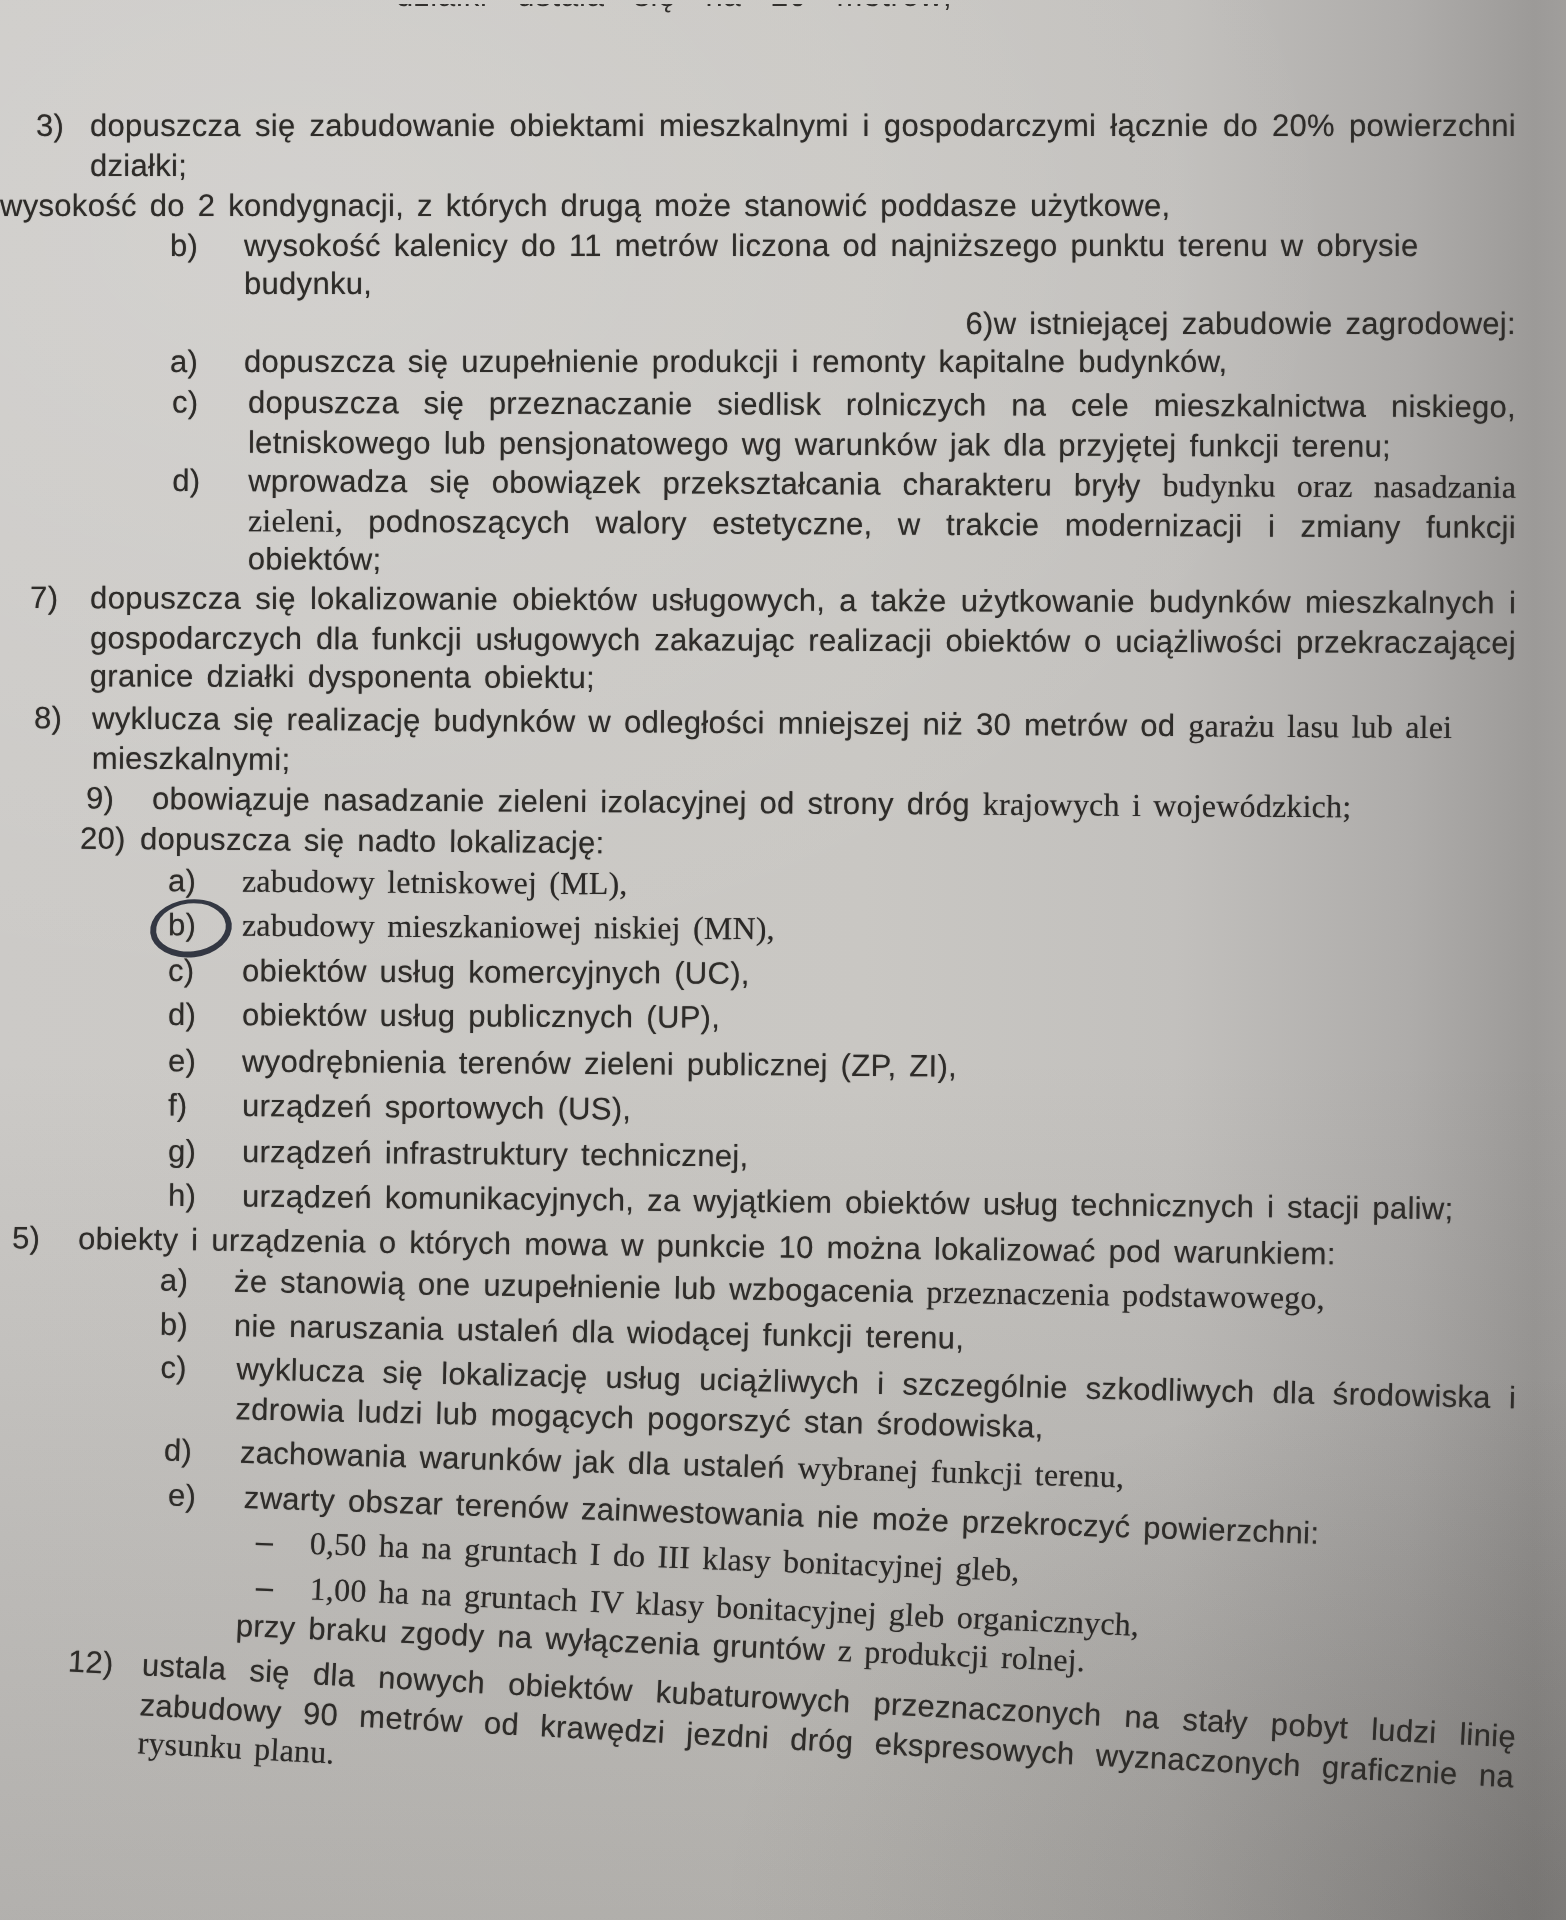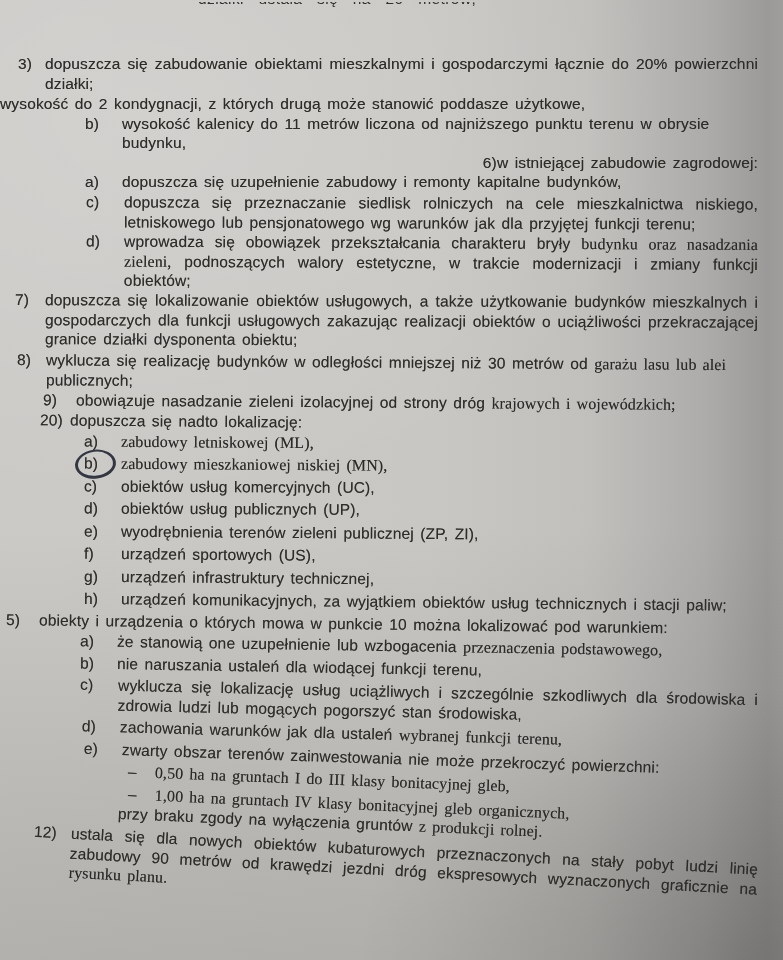--- a/index.html
+++ b/index.html
@@ -51,25 +51,25 @@
 
 <div id="doc">
   <div id="top-partial">
     <span>działki ustala się na 20 metrów;</span>
   </div>
   <div id="doc-list">
       <div class="item just" style="padding-left: 45px; text-indent: -27px; margin-bottom: 1px; margin-top: 42px;"><span class="marker" style="width: 27px;">3)</span><span class="sans">dopuszcza się zabudowanie obiektami mieszkalnymi i gospodarczymi łącznie do 20% powierzchni działki;</span></div>
       <div class="item" style="text-indent: -37px;"><span class="marker" style="width: 37px;">a)</span><span class="sans">wysokość do 2 kondygnacji, z których drugą może stanowić poddasze użytkowe,</span></div>
       <div class="item" style="padding-left: 122px; text-indent: -37px;"><span class="marker" style="width: 37px;">b)</span><span class="sans">wysokość kalenicy do 11 metrów liczona od najniższego punktu terenu w obrysie budynku,</span></div>
       <div class="item" style="padding-left: 43px; text-indent: -27px; text-align: right;"><span class="marker" style="width: 27px;">6)</span><span class="sans">w istniejącej zabudowie zagrodowej:</span></div>
-      <div class="item" style="padding-left: 122px; text-indent: -37px;"><span class="marker" style="width: 37px;">a)</span><span class="sans">dopuszcza się uzupełnienie zabudowy i remonty kapitalne budynków,</span></div>
+      <div class="item" style="padding-left: 122px; text-indent: -37px;"><span class="marker" style="width: 37px;">a)</span><span class="sans">dopuszcza się uzupełnienie produkcji i remonty kapitalne budynków,</span></div>
       <div class="item just" style="padding-left: 124px; text-indent: -38px; transform: rotate(0.2deg); transform-origin: 0px 50%;"><span class="marker" style="width: 38px;">c)</span><span class="sans">dopuszcza się przeznaczanie siedlisk rolniczych na cele mieszkalnictwa niskiego, letniskowego lub pensjonatowego wg warunków jak dla przyjętej funkcji terenu;</span></div>
       <div class="item just" style="padding-left: 124px; text-indent: -38px; transform: rotate(0.3deg); transform-origin: 0px 50%; margin-bottom: 1px;"><span class="marker" style="width: 38px;">d)</span><span class="sans">wprowadza się obowiązek przekształcania charakteru bryły </span><span class="serif">budynku oraz nasadzania zieleni,</span><span class="sans"> podnoszących walory estetyczne, w trakcie modernizacji i zmiany funkcji obiektów;</span></div>
       <div class="item just" style="padding-left: 45px; text-indent: -30px; transform: rotate(0.2deg); transform-origin: 0px 50%; margin-bottom: 1px;"><span class="marker" style="width: 30px;">7)</span><span class="sans">dopuszcza się lokalizowanie obiektów usługowych, a także użytkowanie budynków mieszkalnych i gospodarczych dla funkcji usługowych zakazując realizacji obiektów o uciążliwości przekraczającej granice działki dysponenta obiektu;</span></div>
-      <div class="item" style="padding-left: 46px; text-indent: -29px; transform: rotate(0.4deg); transform-origin: 0px 50%; margin-bottom: 1px;"><span class="marker" style="width: 29px;">8)</span><span class="sans">wyklucza się realizację budynków w odległości mniejszej niż 30 metrów od </span><span class="serif">garażu lasu lub alei</span><span class="sans"> publicznych;</span></div>
+      <div class="item" style="padding-left: 46px; text-indent: -29px; transform: rotate(0.4deg); transform-origin: 0px 50%; margin-bottom: 1px;"><span class="marker" style="width: 29px;">8)</span><span class="sans">wyklucza się realizację budynków w odległości mniejszej niż 30 metrów od </span><span class="serif">garażu lasu lub alei</span><span class="sans"> mieszkalnymi;</span></div>
       <div class="item" style="padding-left: 76px; text-indent: -33px; transform: rotate(0.4deg); transform-origin: 0px 50%; margin-bottom: 1px;"><span class="marker" style="width: 33px;">9)</span><span class="sans">obowiązuje nasadzanie zieleni izolacyjnej od strony dróg </span><span class="serif">krajowych i wojewódzkich;</span></div>
       <div class="item" style="padding-left: 70px; text-indent: -30px; transform: rotate(0.5deg); transform-origin: 0px 50%; margin-bottom: 1px;"><span class="marker" style="width: 30px;">20)</span><span class="sans">dopuszcza się nadto lokalizację:</span></div>
       <div class="item" style="padding-left: 121px; text-indent: -37px; transform: rotate(0.4deg); transform-origin: 0px 50%; margin-bottom: 3px;"><span class="marker" style="width: 37px;">a)</span><span class="serif">zabudowy letniskowej (ML),</span></div>
       <div class="item" style="padding-left: 121px; text-indent: -37px; transform: rotate(0.4deg); transform-origin: 0px 50%; margin-bottom: 3px;"><span class="marker" style="width: 37px;">b)<span class="circle"></span></span><span class="serif">zabudowy mieszkaniowej niskiej (MN),</span></div>
       <div class="item" style="padding-left: 121px; text-indent: -37px; transform: rotate(0.3deg); transform-origin: 0px 50%; margin-bottom: 3px;"><span class="marker" style="width: 37px;">c)</span><span class="sans">obiektów usług komercyjnych (UC),</span></div>
       <div class="item" style="padding-left: 121px; text-indent: -37px; transform: rotate(0.3deg); transform-origin: 0px 50%; margin-bottom: 3px;"><span class="marker" style="width: 37px;">d)</span><span class="sans">obiektów usług publicznych (UP),</span></div>
       <div class="item" style="padding-left: 121px; text-indent: -37px; transform: rotate(0.4deg); transform-origin: 0px 50%; margin-bottom: 3px;"><span class="marker" style="width: 37px;">e)</span><span class="sans">wyodrębnienia terenów zieleni publicznej (ZP, ZI),</span></div>
       <div class="item" style="padding-left: 121px; text-indent: -37px; transform: rotate(0.5deg); transform-origin: 0px 50%; margin-bottom: 3px;"><span class="marker" style="width: 37px;">f)</span><span class="sans">urządzeń sportowych (US),</span></div>
       <div class="item" style="padding-left: 121px; text-indent: -37px; transform: rotate(0.5deg); transform-origin: 0px 50%; margin-bottom: 3px;"><span class="marker" style="width: 37px;">g)</span><span class="sans">urządzeń infrastruktury technicznej,</span></div>
       <div class="item" style="padding-left: 121px; text-indent: -37px; transform: rotate(0.6deg); transform-origin: 0px 50%; margin-bottom: 2px;"><span class="marker" style="width: 37px;">h)</span><span class="sans">urządzeń komunikacyjnych, za wyjątkiem obiektów usług technicznych i stacji paliw;</span></div>

